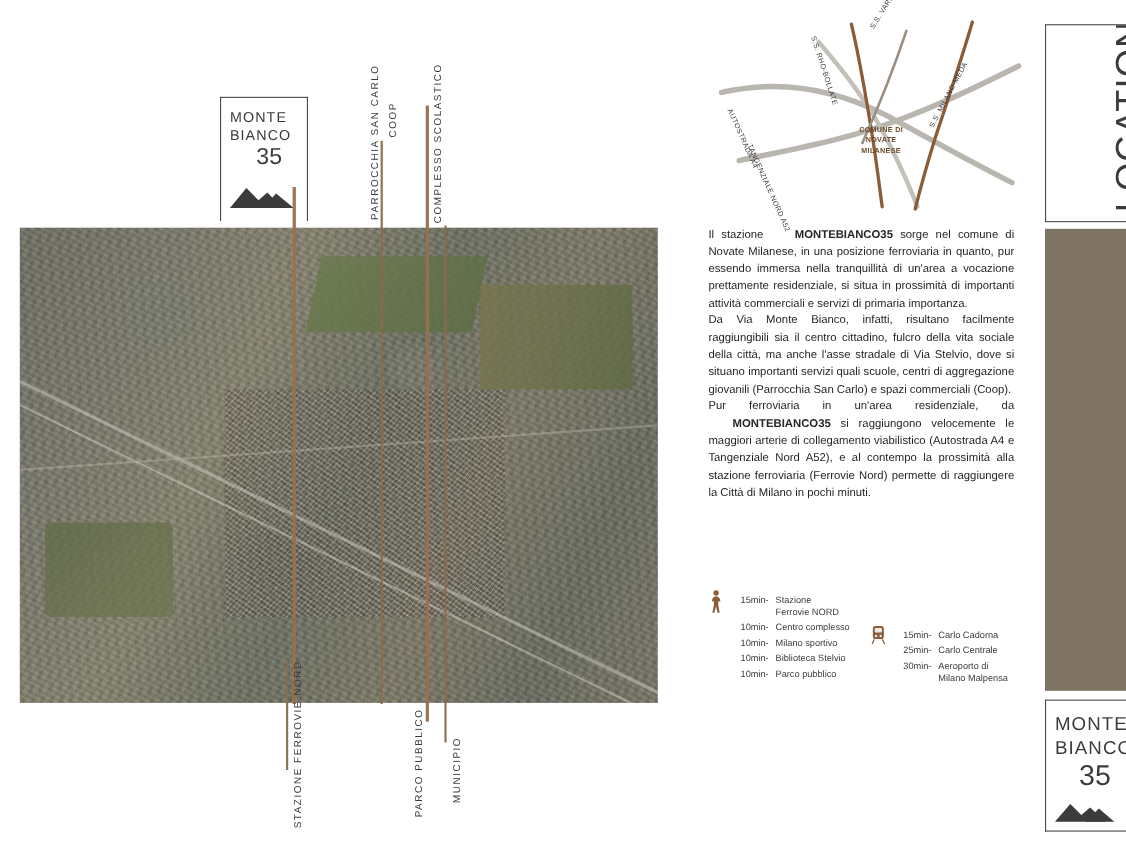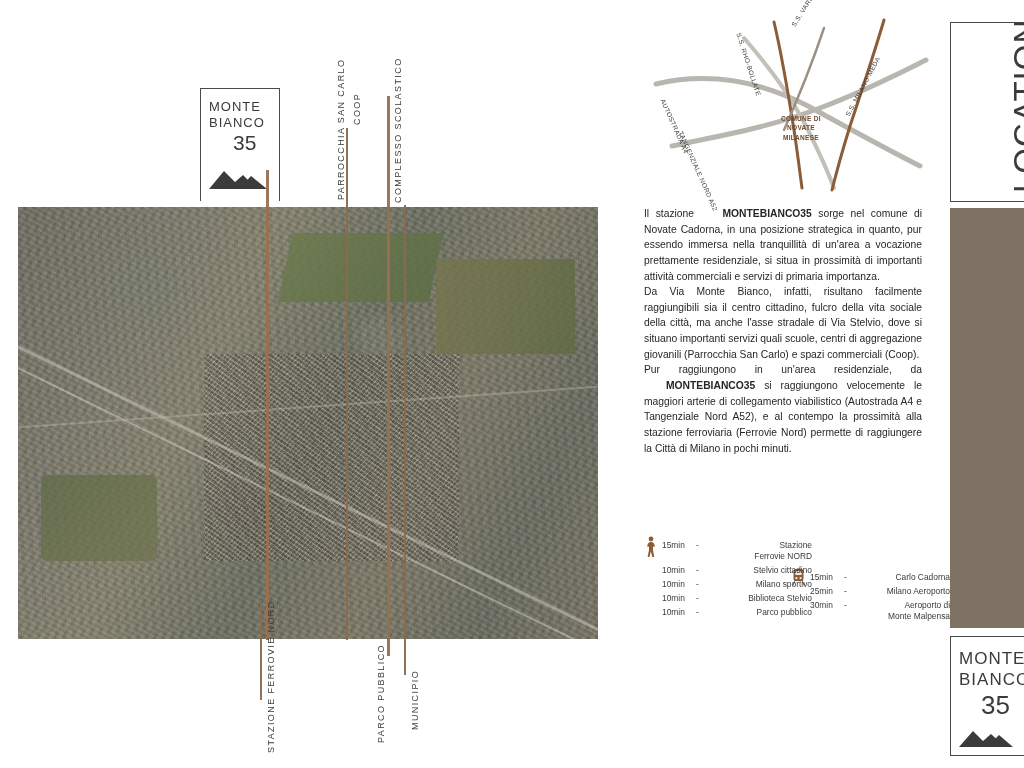--- a/index.html
+++ b/index.html
@@ -238,23 +238,23 @@
     position: absolute;
     left: 644px;
     top: 540px;
     width: 290px;
     font-size: 8.4px;
     color: #3a3a3a;
   }
   .dist-col-left { position:absolute; left: 18px; top: 0; width: 150px; }
   .dist-col-right { position:absolute; left: 166px; top: 32px; width: 140px; }
   .dist-row { display:flex; margin-bottom: 3.5px; line-height:1.25; }
-  .dist-row .t { width: 34px; flex: none; }
+  .dist-row .t { width: 34px; flex: none; text-align: right; }
   .dist-row .dash { width: 9px; flex: none; }
-  .dist-row .lbl { flex: 1; text-align: right; }
+  .dist-row .lbl { flex: 1; }
   .ped-icon {
     position: absolute;
     left: 0px; top: -4px;
     width: 14px; height: 22px;
   }
   .train-icon {
     position: absolute;
     left: 148px; top: 28px;
     width: 13px; height: 18px;
   }
@@ -333,23 +333,23 @@
   <div class="mlabel" style="left:36px; top:120px; transform:rotate(66deg); transform-origin:left top;">TANGENZIALE NORD A52</div>
 
   <div class="comune-box">
     <div>COMUNE DI</div>
     <div>NOVATE</div>
     <div>MILANESE</div>
   </div>
 </div>
 
 <div class="body-text">
-  <p><span>Il stazione </span><b>MONTEBIANCO35</b><span> sorge nel comune di Novate Cadorna, in una posizione strategica in quanto, pur essendo immersa nella tranquillità di un'area a vocazione prettamente residenziale, si situa in prossimità di importanti attività commerciali e servizi di primaria importanza.</span></p>
+  <p><span>Il stazione </span><b>MONTEBIANCO35</b><span> sorge nel comune di Novate Milanese, in una posizione ferroviaria in quanto, pur essendo immersa nella tranquillità di un'area a vocazione prettamente residenziale, si situa in prossimità di importanti attività commerciali e servizi di primaria importanza.</span></p>
   <p>Da Via Monte Bianco, infatti, risultano facilmente raggiungibili sia il centro cittadino, fulcro della vita sociale della città, ma anche l'asse stradale di Via Stelvio, dove si situano importanti servizi quali scuole, centri di aggregazione giovanili (Parrocchia San Carlo) e spazi commerciali (Coop).</p>
-  <p><span>Pur raggiungono in un'area residenziale, da </span><b>MONTEBIANCO35</b><span> si raggiungono velocemente le maggiori arterie di collegamento viabilistico (Autostrada A4 e Tangenziale Nord A52), e al contempo la prossimità alla stazione ferroviaria (Ferrovie Nord) permette di raggiungere la Città di Milano in pochi minuti.</span></p>
+  <p><span>Pur ferroviaria in un'area residenziale, da </span><b>MONTEBIANCO35</b><span> si raggiungono velocemente le maggiori arterie di collegamento viabilistico (Autostrada A4 e Tangenziale Nord A52), e al contempo la prossimità alla stazione ferroviaria (Ferrovie Nord) permette di raggiungere la Città di Milano in pochi minuti.</span></p>
 </div>
 
 <div class="distances">
   <svg class="ped-icon" viewBox="0 0 14 22">
     <circle cx="7" cy="3" r="2.4" fill="#8a5c38"></circle>
     <path d="M7 6 C 4.5 6, 3.4 8, 3.2 10.5 L4.6 11 L5 9.5 L5 14 L3.6 21 L5.4 21 L6.9 15.4 L8.3 21 L10.2 21 L9 14 L9 9.6 L9.5 11 L10.9 10.6 C 10.6 8, 9.5 6, 7 6 Z" fill="#8a5c38"></path>
   </svg>
 
   <svg class="train-icon" viewBox="0 0 13 18">
     <rect x="1.5" y="1" width="10" height="12" rx="2.6" fill="#8a5c38"></rect>
@@ -362,21 +362,21 @@
   <div class="dist-col-left">
     <div class="dist-row first-row">
       <div class="t">15min</div>
       <div class="dash">-</div>
       <div class="lbl" style="white-space:pre-line;">Stazione
 Ferrovie NORD</div>
     </div>
     <div class="dist-row">
       <div class="t">10min</div>
       <div class="dash">-</div>
-      <div class="lbl">Stelvio cittadino</div>
+      <div class="lbl">Centro complesso</div>
     </div>
     <div class="dist-row">
       <div class="t">10min</div>
       <div class="dash">-</div>
       <div class="lbl">Milano sportivo</div>
     </div>
     <div class="dist-row">
       <div class="t">10min</div>
       <div class="dash">-</div>
       <div class="lbl">Biblioteca Stelvio</div>
@@ -390,22 +390,22 @@
 
   <div class="dist-col-right">
     <div class="dist-row">
       <div class="t">15min</div>
       <div class="dash">-</div>
       <div class="lbl">Carlo Cadorna</div>
     </div>
     <div class="dist-row">
       <div class="t">25min</div>
       <div class="dash">-</div>
-      <div class="lbl">Milano Aeroporto</div>
+      <div class="lbl">Carlo Centrale</div>
     </div>
     <div class="dist-row">
       <div class="t">30min</div>
       <div class="dash">-</div>
       <div class="lbl" style="white-space:pre-line;">Aeroporto di
-Monte Malpensa</div>
+Milano Malpensa</div>
     </div>
   </div>
 </div>
 
 </body></html>

